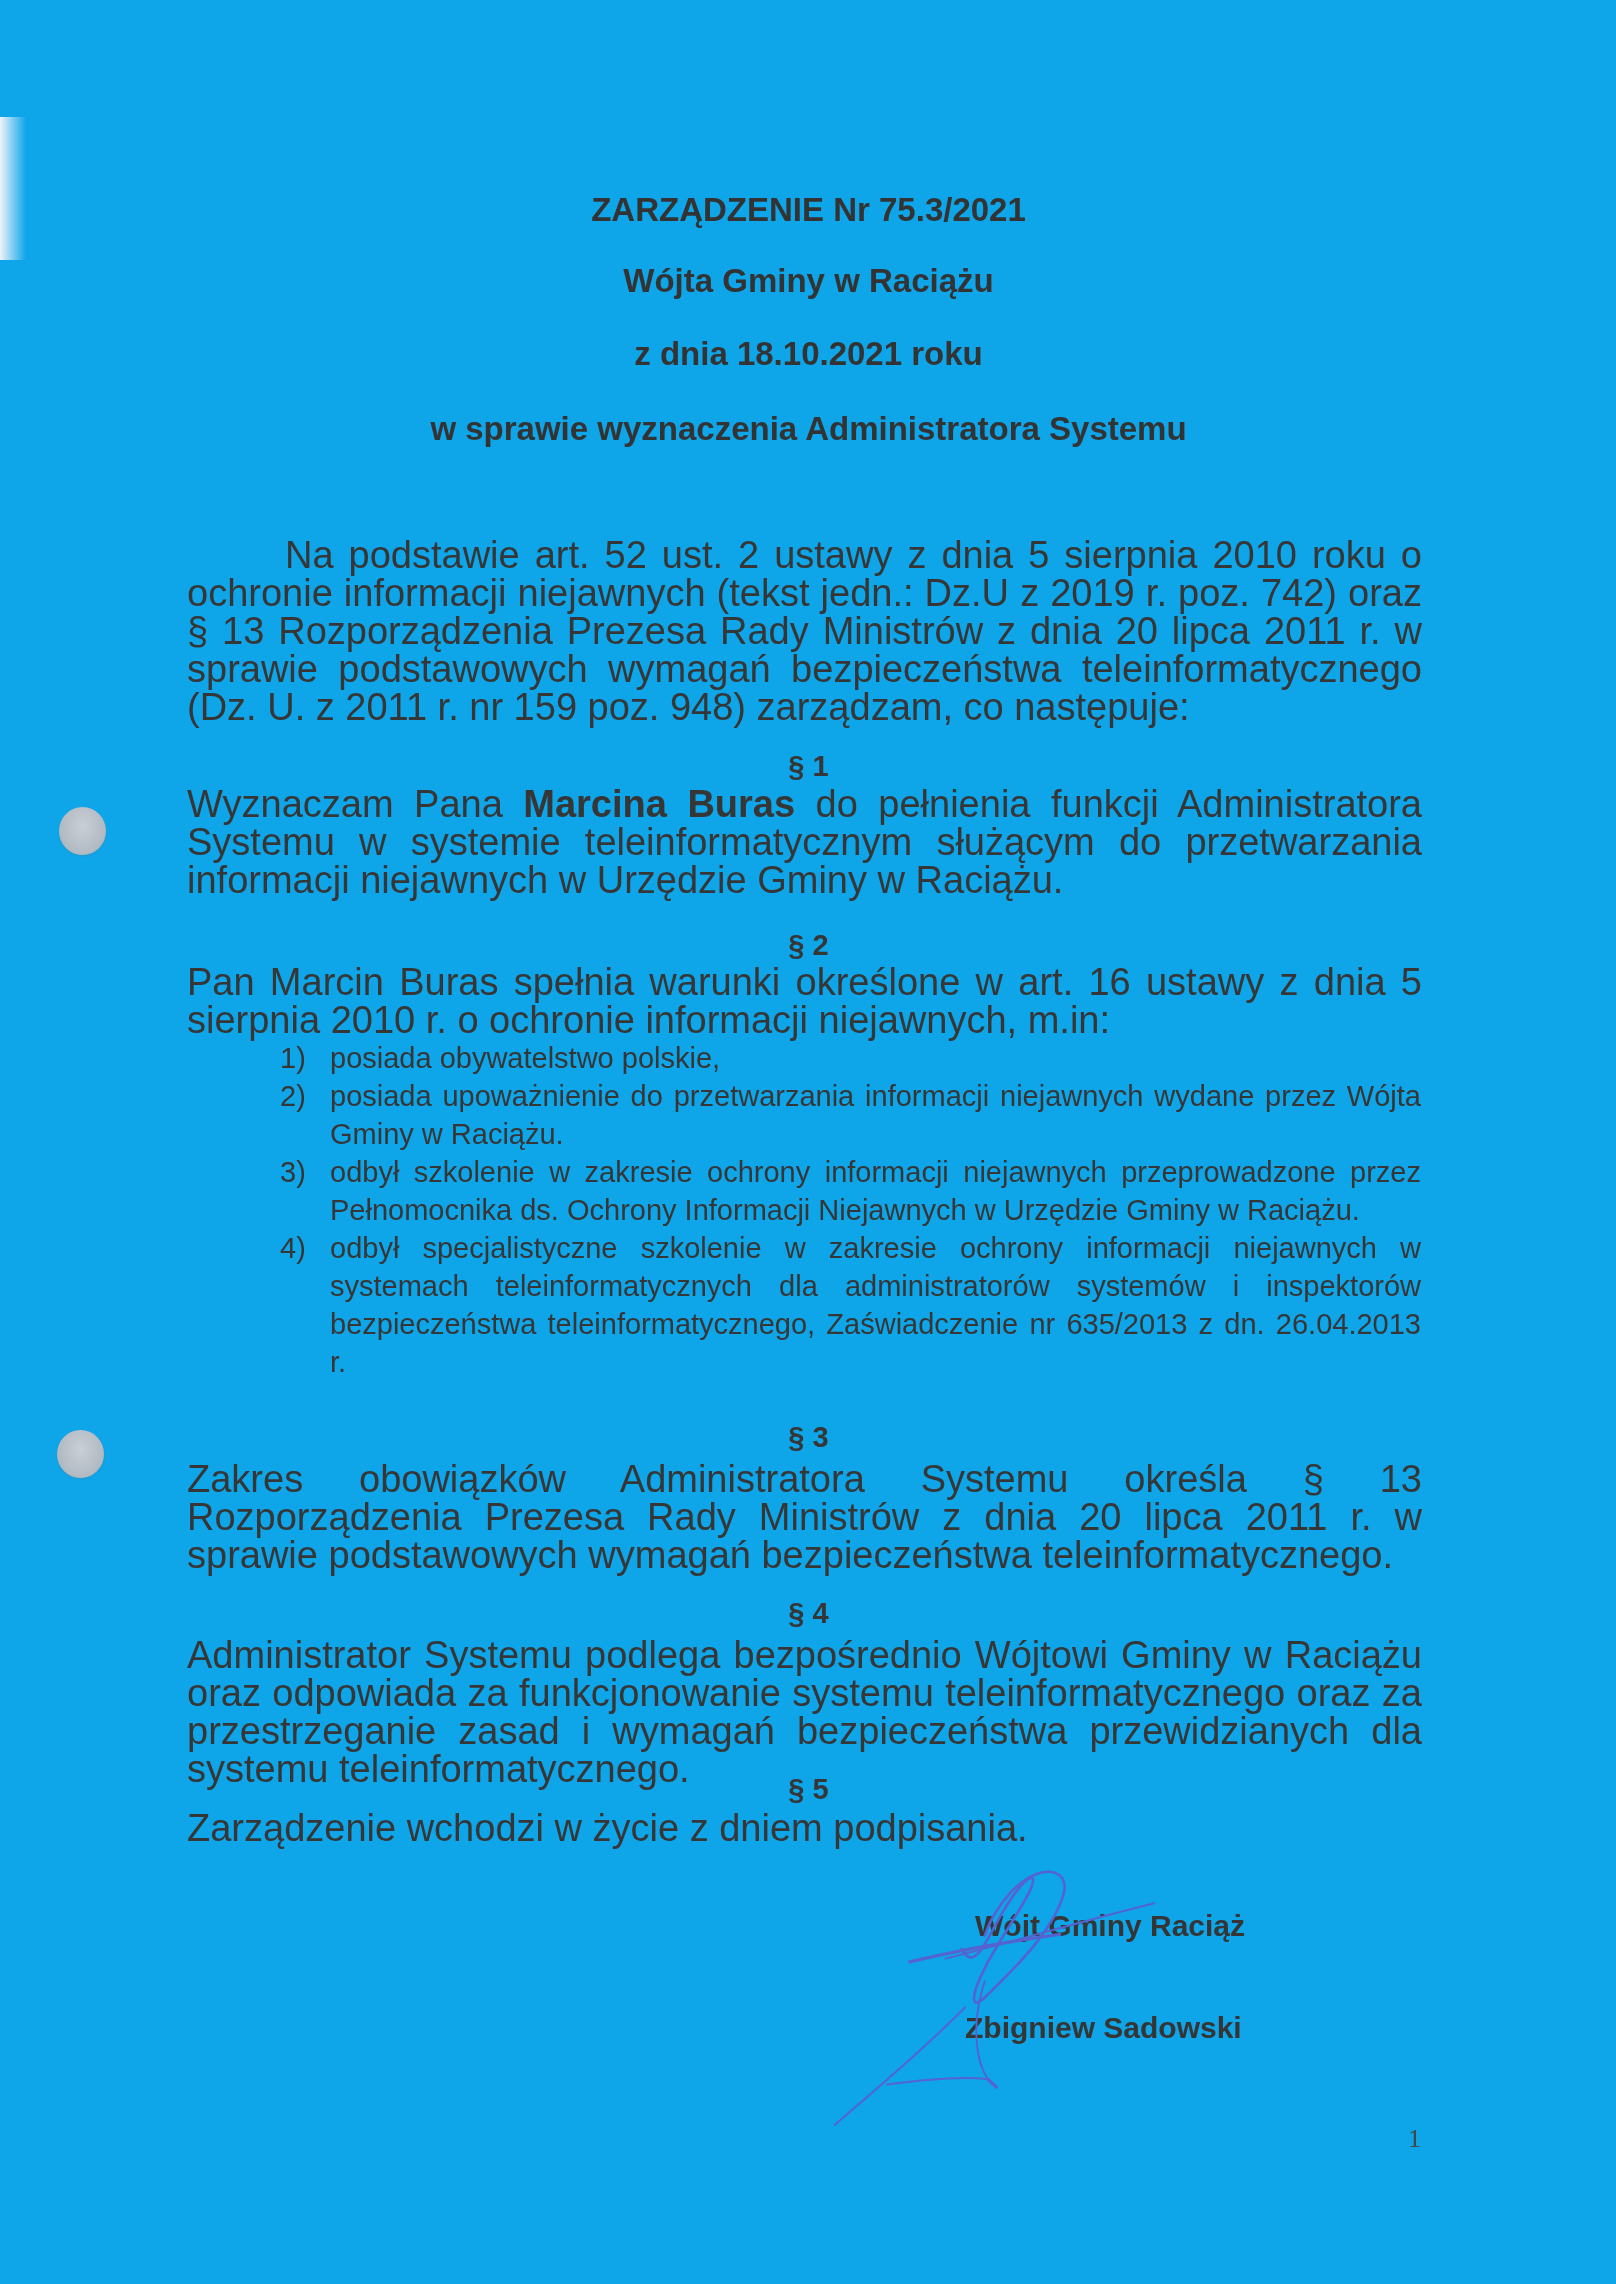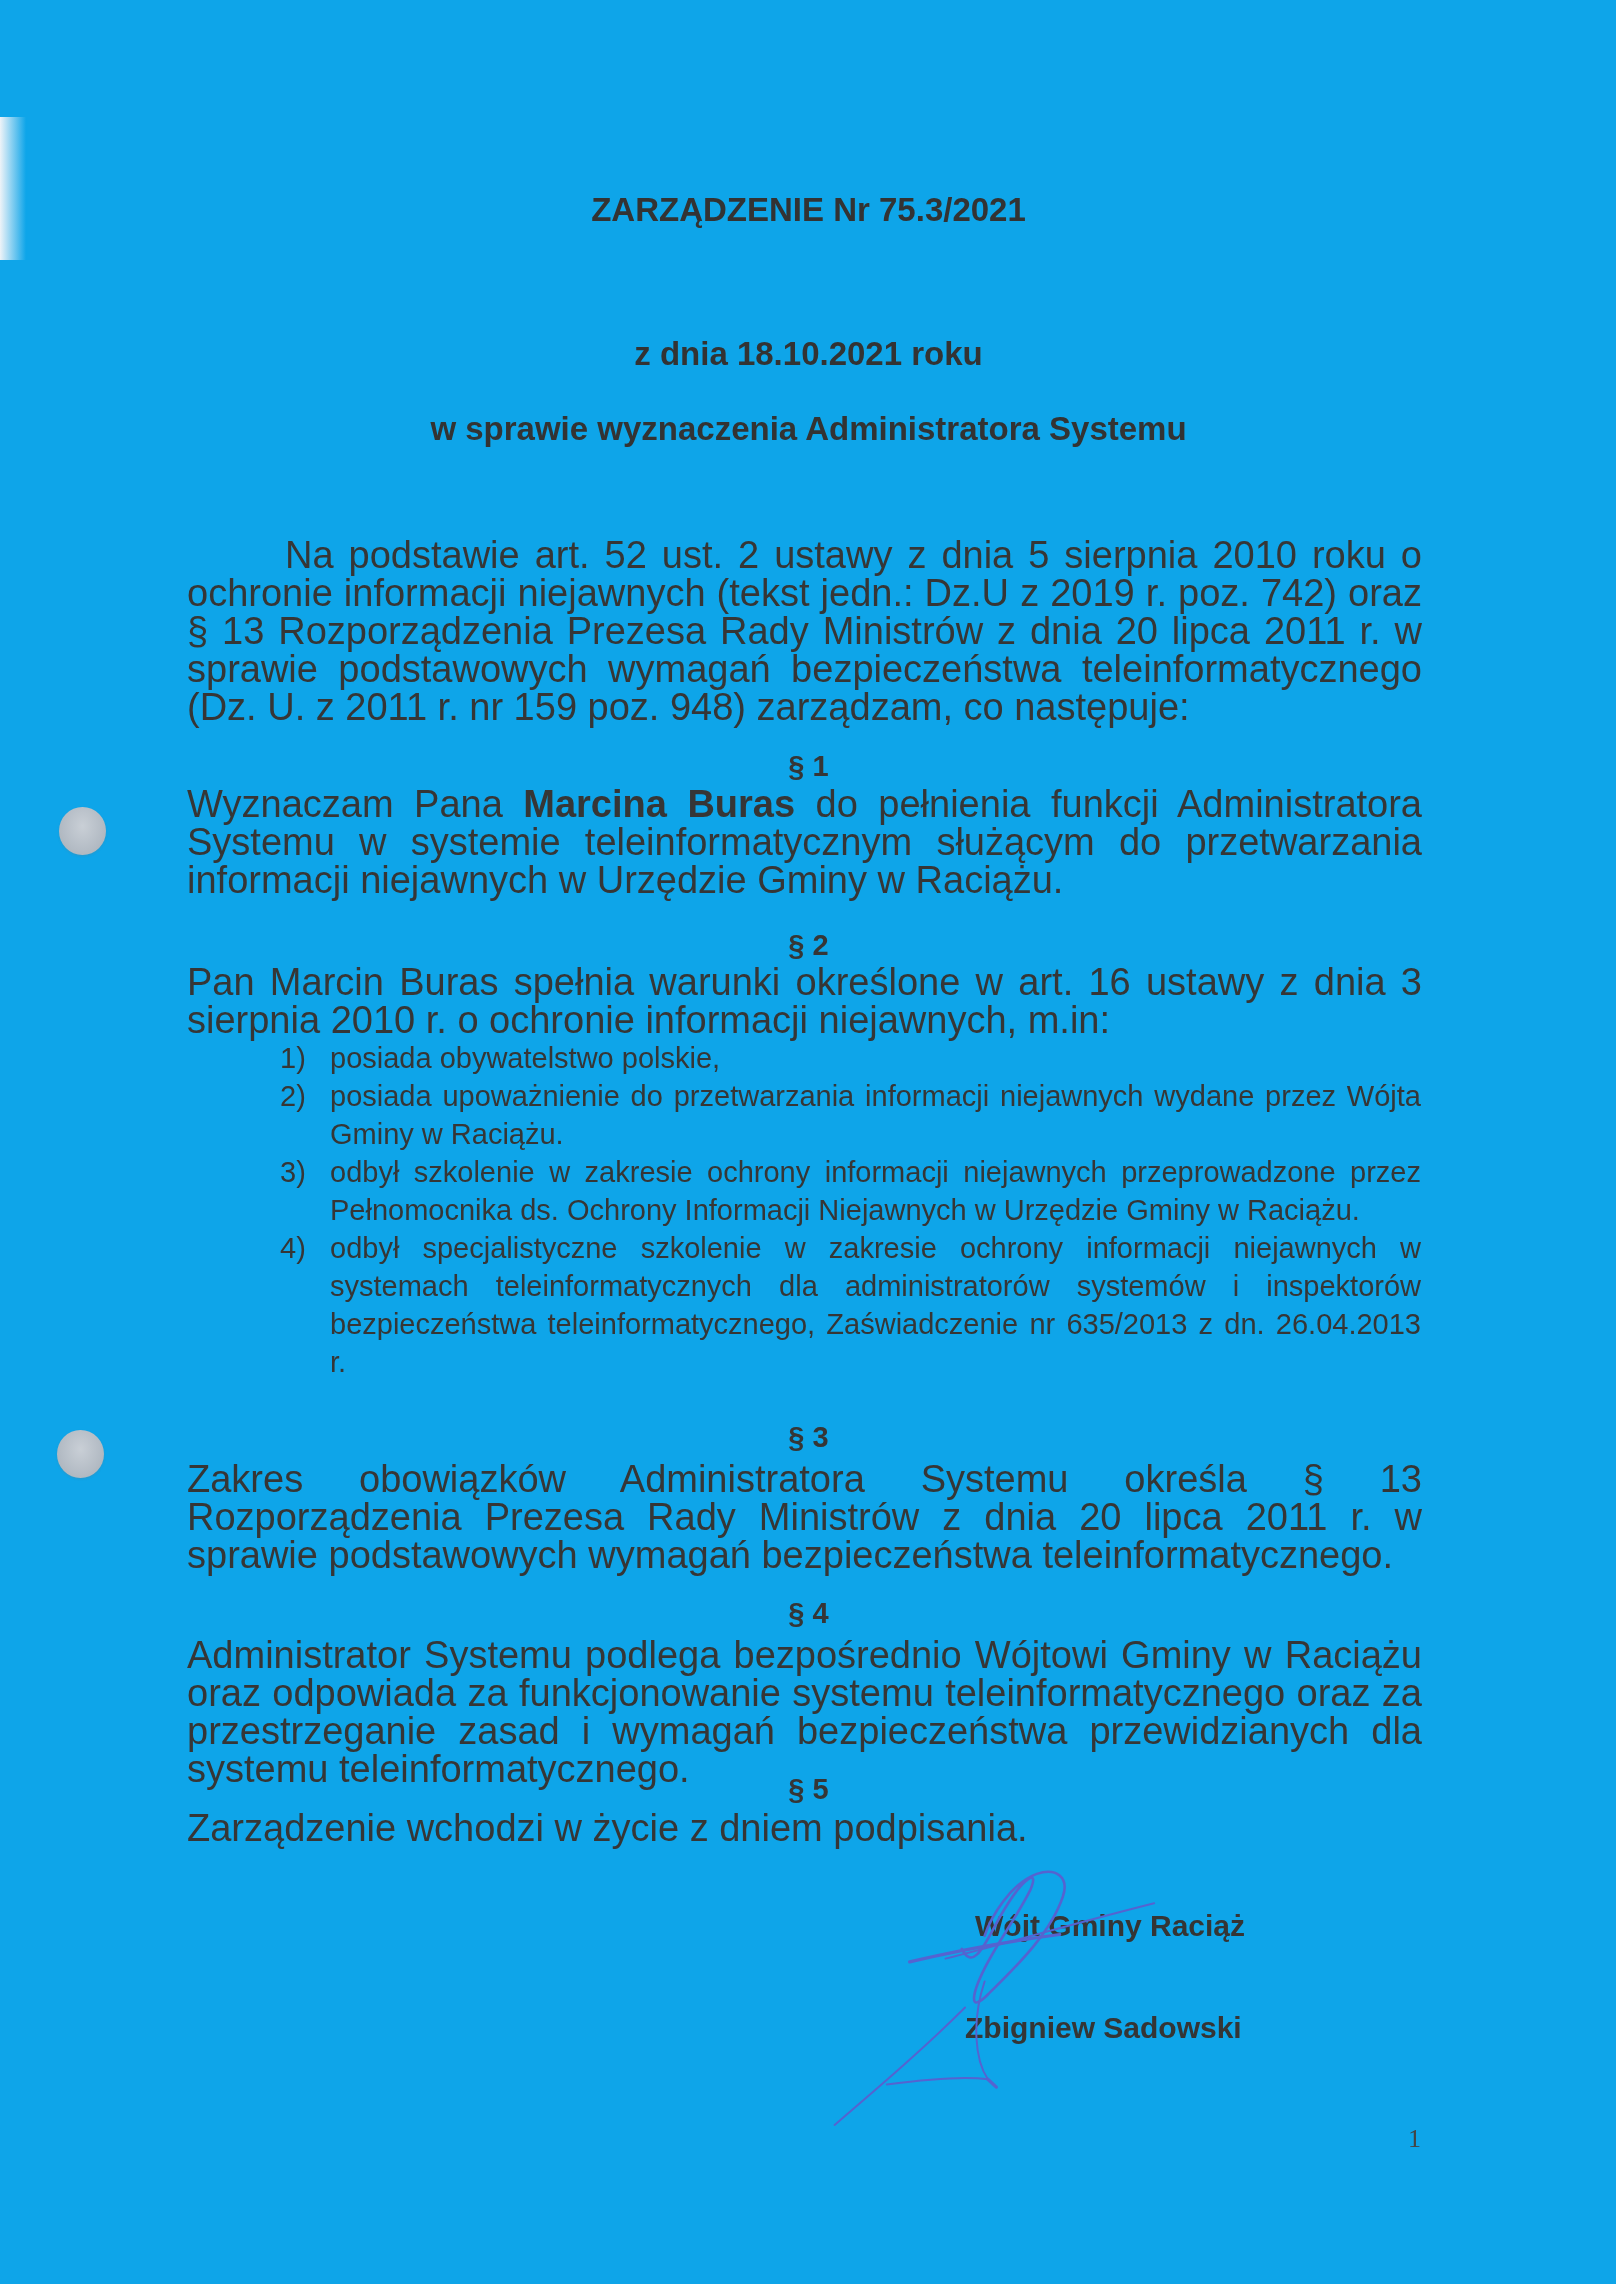--- a/index.html
+++ b/index.html
@@ -31,35 +31,36 @@
 </head>
 <body>
 
 <div class="page">
   <div class="edge-shadow"></div>
 
   <div class="hole" style="left:59px; top:807px;"></div>
   <div class="hole" style="left:57px; top:1430px;"></div>
 
   <div class="title" style="top:190px;">ZARZĄDZENIE Nr 75.3/2021</div>
+  <div class="title" style="top:261px;">Wójta Gminy w Raciążu</div>
   <div class="title" style="top:334px;">z dnia 18.10.2021 roku</div>
   <div class="title" style="top:409px;">w sprawie wyznaczenia Administratora Systemu</div>
 
   <div class="body-text" style="top:536px;">
     <p class="indent">Na podstawie art. 52 ust. 2 ustawy z dnia 5 sierpnia 2010 roku o ochronie informacji niejawnych (tekst jedn.: Dz.U z 2019 r. poz. 742) oraz § 13 Rozporządzenia Prezesa Rady Ministrów z dnia 20 lipca 2011 r. w sprawie podstawowych wymagań bezpieczeństwa teleinformatycznego (Dz. U. z 2011 r. nr 159 poz. 948) zarządzam, co następuje:</p>
   </div>
 
   <div class="para-mark" style="top:747px;">§ 1</div>
   <div class="body-text" style="top:785px;">
     <p><span>Wyznaczam Pana </span><b>Marcina Buras</b><span> do pełnienia funkcji Administratora Systemu w systemie teleinformatycznym służącym do przetwarzania informacji niejawnych w Urzędzie Gminy w Raciążu.</span></p>
   </div>
 
   <div class="para-mark" style="top:926px;">§ 2</div>
   <div class="body-text" style="top:963px;">
-    <p>Pan Marcin Buras spełnia warunki określone w  art. 16 ustawy z dnia 3 sierpnia 2010 r. o ochronie informacji niejawnych, m.in:</p>
+    <p>Pan Marcin Buras spełnia warunki określone w  art. 16 ustawy z dnia 5 sierpnia 2010 r. o ochronie informacji niejawnych, m.in:</p>
   </div>
   <div class="list" style="top:1039px;">
     <p class="list-item"><span class="list-num">1)</span><span>posiada obywatelstwo polskie,</span></p>
     <p class="list-item"><span class="list-num">2)</span><span>posiada upoważnienie do przetwarzania informacji niejawnych wydane przez Wójta Gminy w Raciążu.</span></p>
     <p class="list-item"><span class="list-num">3)</span><span>odbył szkolenie w zakresie ochrony informacji niejawnych przeprowadzone przez Pełnomocnika ds. Ochrony Informacji Niejawnych w Urzędzie Gminy w Raciążu.</span></p>
     <p class="list-item"><span class="list-num">4)</span><span>odbył specjalistyczne szkolenie w zakresie ochrony informacji niejawnych w systemach teleinformatycznych dla administratorów systemów i inspektorów bezpieczeństwa teleinformatycznego, Zaświadczenie nr 635/2013 z dn. 26.04.2013 r.</span></p>
   </div>
 
   <div class="para-mark" style="top:1418px;">§ 3</div>
   <div class="body-text" style="top:1460px;">

